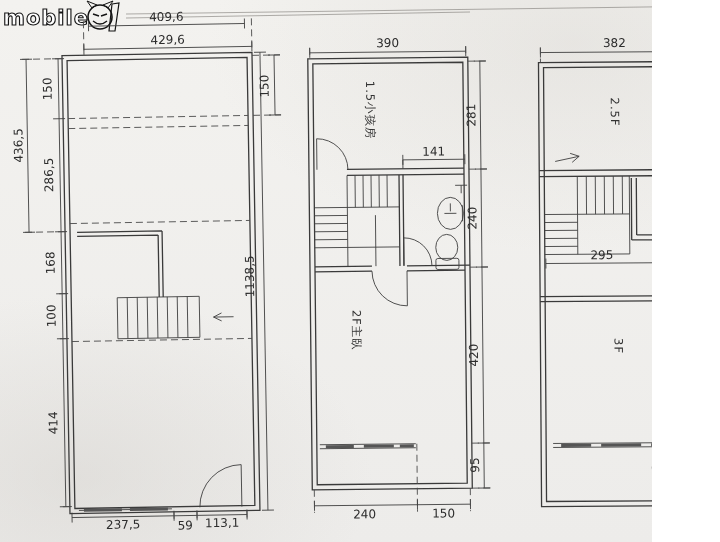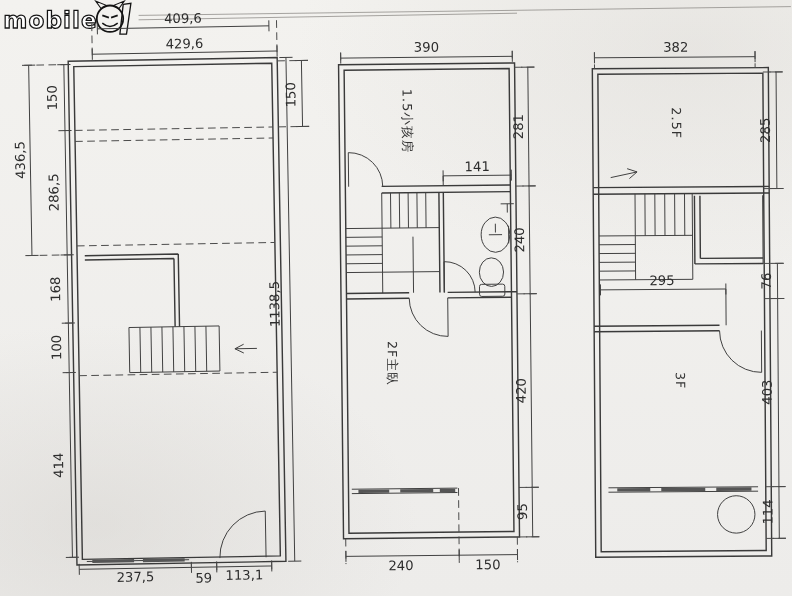--- a/index.html
+++ b/index.html
@@ -1,17 +1,17 @@
 <!DOCTYPE html>
 <html><head>
 <meta charset="utf-8">
 <style>
   html,body{margin:0;padding:0}
   .canvas{
-    position:relative;width:720px;height:542px;overflow:hidden;
+    position:relative;width:652px;height:542px;overflow:hidden;
     background:
       radial-gradient(ellipse 420px 260px at 12% 88%, rgba(206,203,198,.40), rgba(0,0,0,0) 70%),
       radial-gradient(ellipse 520px 300px at 88% 8%, rgba(210,207,202,.35), rgba(0,0,0,0) 70%),
       linear-gradient(#f3f2ef,#edecea);
     text-align: right;
   }
   svg{position:absolute;left:0;top:0}
   svg path, svg circle, svg ellipse, svg rect{fill:none}
   .w{stroke:#3a3a3a;stroke-width:1.3}
   .t{stroke:#3f3f3f;stroke-width:.9}

